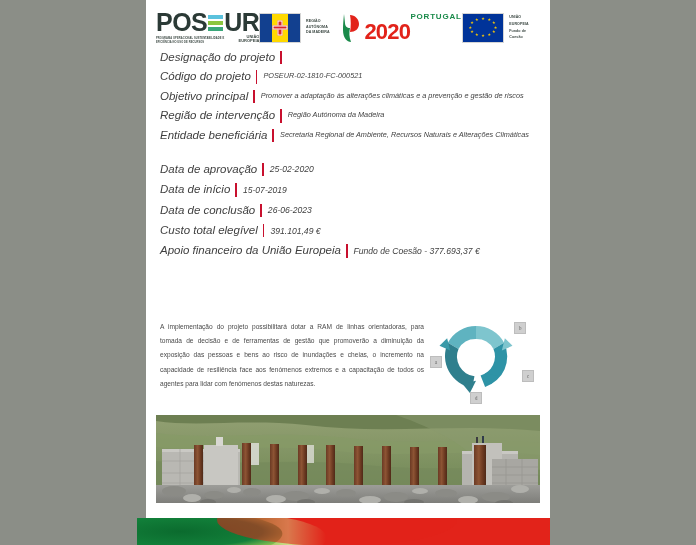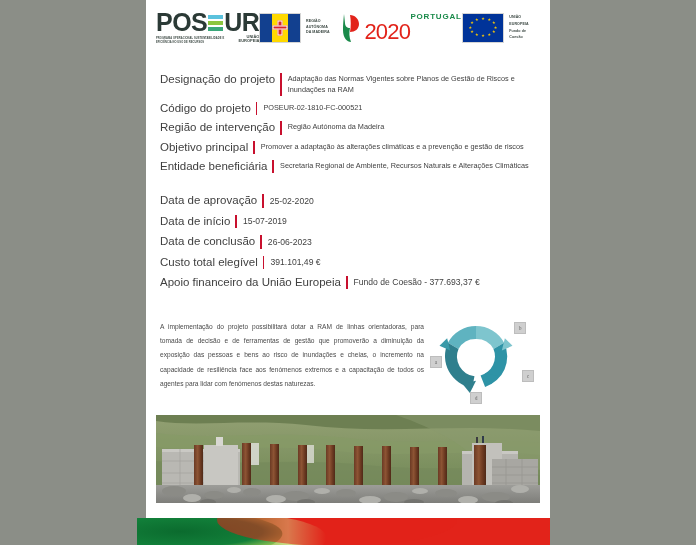--- a/index.html
+++ b/index.html
@@ -145,21 +145,21 @@
   .pt-word {
     font-size: 8px;
     font-weight: bold;
     color: #1a8a4a;
     letter-spacing: 0.8px;
     margin-bottom: 1px;
     margin-left: 46px;
   }
   .pt-year {
     font-size: 22px;
-    font-weight: normal;
+    font-weight: bold;
     color: #e2231a;
     letter-spacing: -0.8px;
     line-height: 0.9;
   }
 
   
   .eu {
     display: flex;
     align-items: center;
     gap: 5px;
@@ -184,24 +184,25 @@
     line-height: 1.9;
     color: #3d4944;
     letter-spacing: 0.1px;
   }
   .eu-txt .eu-l1 { text-transform: uppercase; }
 
   
   .fields {
     position: absolute;
     left: 0;
-    top: 72px;
+    top: 50px;
     width: 404px;
     padding: 0 12px 0 14px;
     box-sizing: border-box;
+    font-style: italic;
   }
   .frow {
     display: flex;
     align-items: flex-start;
     margin-bottom: 5px;
   }
   .flabel {
     font-size: 11.5px;
     color: #3f3f3f;
     white-space: nowrap;
@@ -371,36 +372,35 @@
         <div>Fundo de Coesão</div>
       </div>
     </div>
   </div>
 
   <div class="fields">
     <div id="primary-fields">
         <div class="frow">
           <div class="flabel">Designação do projeto</div>
           <div class="fsep"></div>
-          <div class="fvalue">Adaptação das Normas Vigentes sobre Planos de Gestão de Riscos e Inundações na RAM</div>
         </div>
         <div class="frow">
           <div class="flabel">Código do projeto</div>
           <div class="fsep"></div>
           <div class="fvalue">POSEUR-02-1810-FC-000521</div>
         </div>
         <div class="frow">
+          <div class="flabel">Objetivo principal</div>
+          <div class="fsep"></div>
+          <div class="fvalue">Promover a adaptação às alterações climáticas e a prevenção e gestão de riscos</div>
+        </div>
+        <div class="frow">
           <div class="flabel">Região de intervenção</div>
           <div class="fsep"></div>
           <div class="fvalue">Região Autónoma da Madeira</div>
-        </div>
-        <div class="frow">
-          <div class="flabel">Objetivo principal</div>
-          <div class="fsep"></div>
-          <div class="fvalue">Promover a adaptação às alterações climáticas e a prevenção e gestão de riscos</div>
         </div>
         <div class="frow">
           <div class="flabel">Entidade beneficiária</div>
           <div class="fsep"></div>
           <div class="fvalue">Secretaria Regional de Ambiente, Recursos Naturais e Alterações Climáticas</div>
         </div>
       </div>
     <div id="dates-fields" class="group-dates">
         <div class="frow">
           <div class="flabel">Data de aprovação</div>

